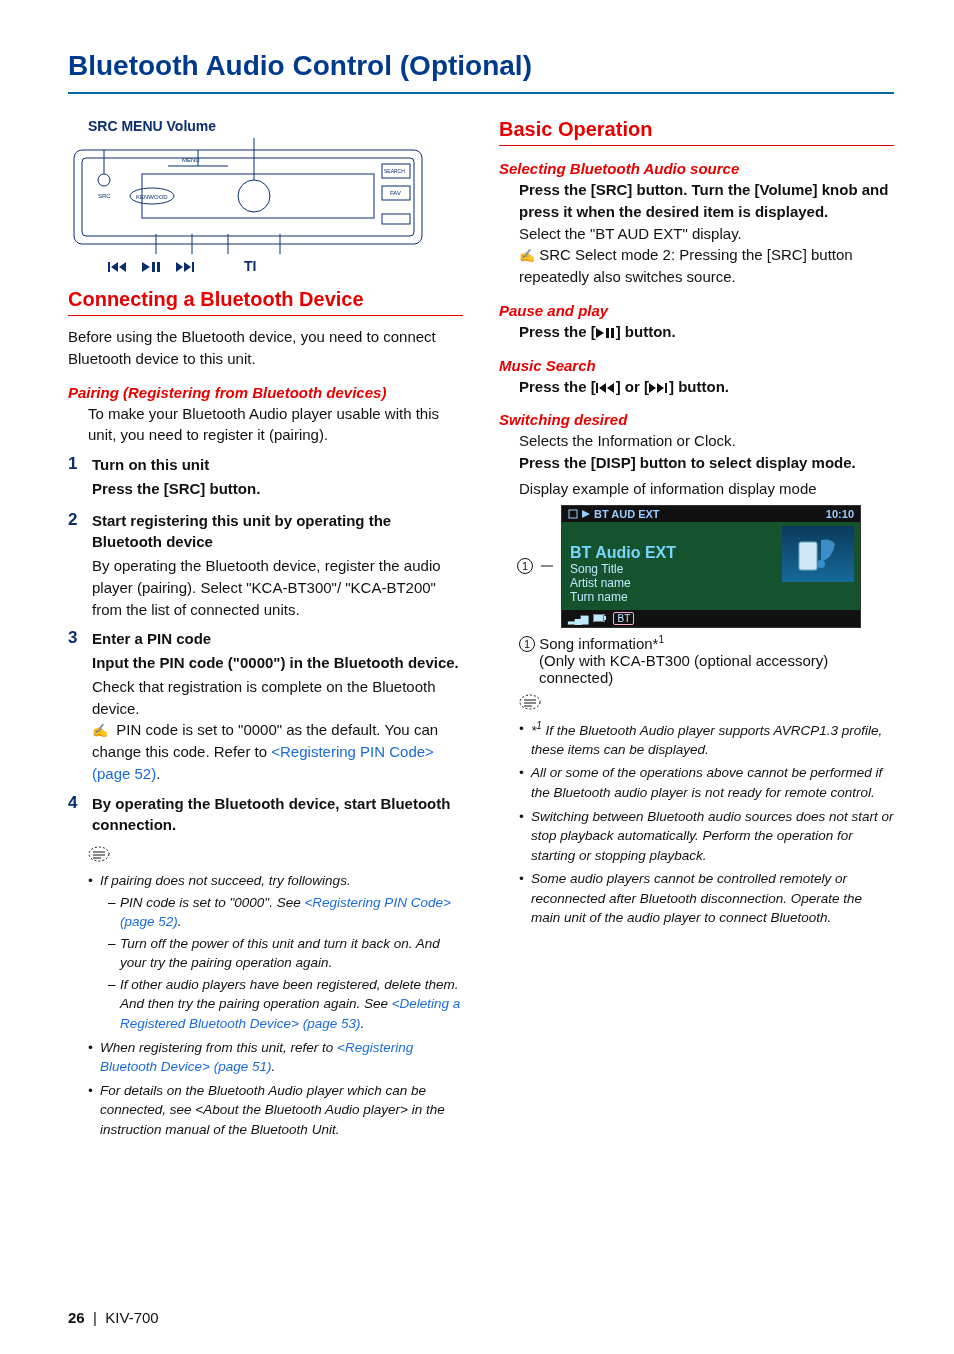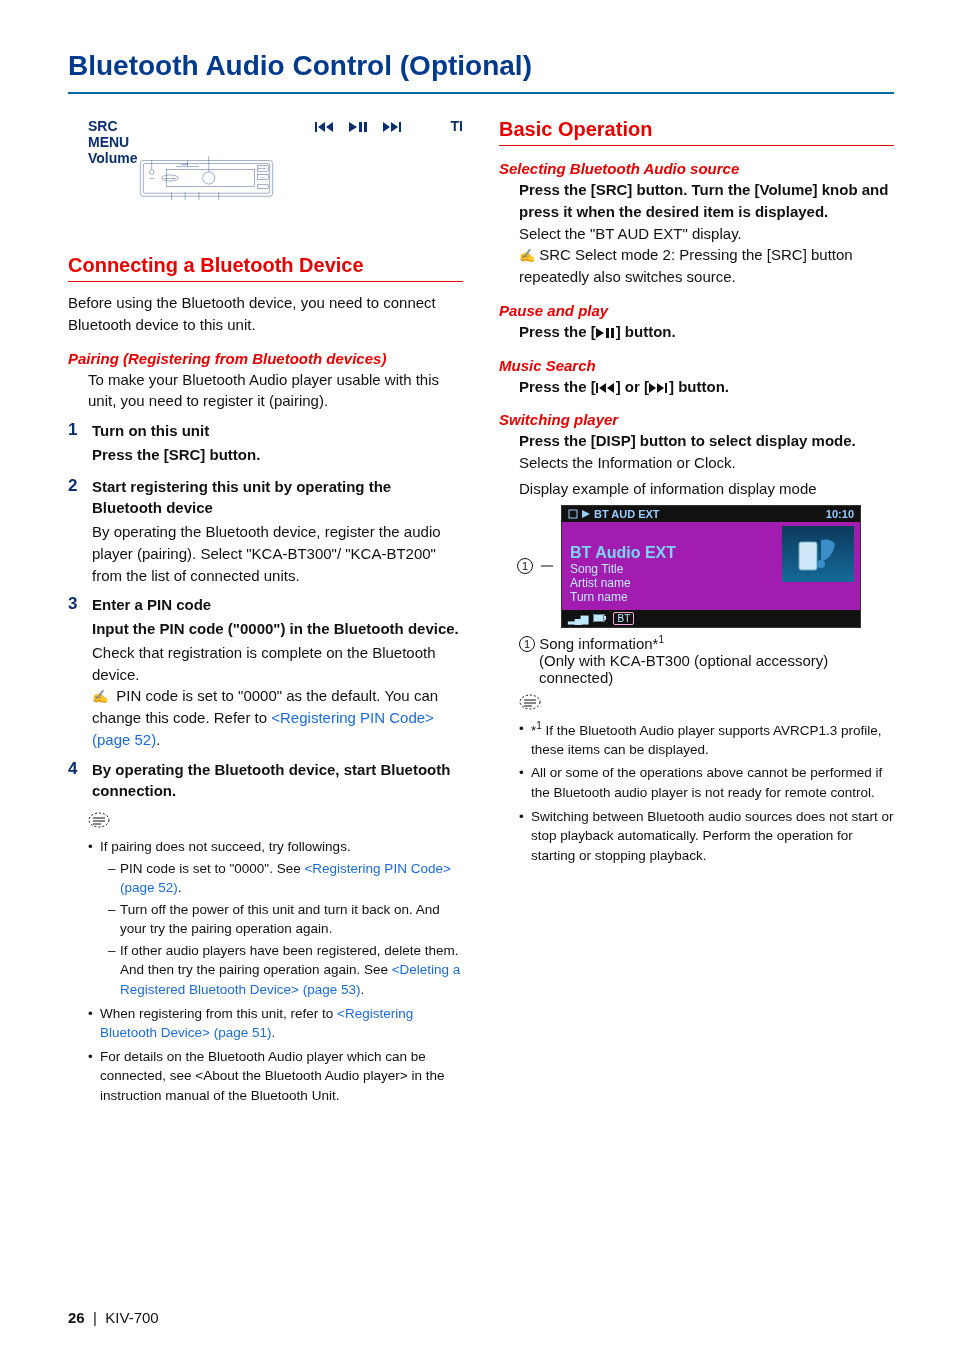--- a/index.html
+++ b/index.html
@@ -23,21 +23,21 @@
   .cols { display: flex; gap: 36px; }
   .col { flex: 1 1 0; min-width: 0; }
   .top-labels {
     color: #0a2e6e;
     font-size: 14px;
     font-weight: 700;
     margin: 0 0 2px 20px;
   }
   .device-wrap {
     display: flex;
-    flex-direction: row;
+    flex-direction: column;
     align-items: flex-start;
   }
   .device-illus { margin-bottom: 2px; }
   .bottom-labels {
     display: flex;
     gap: 14px;
     color: #0a2e6e;
     font-size: 14px;
     font-weight: 700;
     margin-left: 40px;
@@ -89,41 +89,42 @@
   .notes-icon {
     display: block;
     margin: 8px 0 4px 20px;
     font-size: 18px;
   }
   ul.notes {
     list-style: none;
     margin-left: 20px;
     font-size: 13.5px;
     line-height: 1.45;
+    font-style: italic;
   }
   ul.notes > li { position: relative; padding-left: 12px; margin-bottom: 4px; }
   ul.notes > li::before { content: "•"; position: absolute; left: 0; }
   ul.dashes { list-style: none; margin-left: 8px; margin-top:2px; }
   ul.dashes > li { position: relative; padding-left: 12px; margin-bottom: 2px; }
   ul.dashes > li::before { content: "–"; position: absolute; left: 0; }
   .circled {
     display: inline-block;
     border: 1px solid #111;
     border-radius: 50%;
     width: 16px; height: 16px;
     line-height: 14px;
     text-align: center;
     font-size: 11px;
     vertical-align: 1px;
   }
   .display-caption { font-size: 15px; margin: 6px 0 8px 20px; }
   .display-wrap { display: flex; align-items: center; gap: 8px; margin-left: 18px; }
   .display-screen {
     width: 300px;
-    background: #a21caf;
+    background: #14532d;
     color: #fff;
     font-family: "Arial", sans-serif;
     font-size: 12px;
     border: 1px solid #333;
   }
   .ds-top {
     display: flex;
     justify-content: space-between;
     background: #111;
     color: #9cf;
@@ -330,23 +331,23 @@
           <rect x="0" y="1" width="2" height="10" fill="#111"></rect>
           <polygon points="10,1 3,6 10,11" fill="#111"></polygon>
           <polygon points="18,1 11,6 18,11" fill="#111"></polygon>
         </svg><span>] or [</span><svg width="20" height="12">
           <polygon points="0,1 7,6 0,11" fill="#111"></polygon>
           <polygon points="8,1 15,6 8,11" fill="#111"></polygon>
           <rect x="16" y="1" width="2" height="10" fill="#111"></rect>
         </svg><span>] button.</span>
     </p>
 
-    <h3 class="sub">Switching player</h3>
+    <h3 class="sub">Switching desired</h3>
+    <p class="body indent">Selects the Information or Clock.</p>
     <p class="body indent bold">Press the [DISP] button to select display mode.</p>
-    <p class="body indent">Selects the Information or Clock.</p>
 
     <p class="display-caption">Display example of information display mode</p>
 
     <div class="display-wrap">
       <span class="circled">1</span>
       <svg width="12" height="8">
           <line x1="0" y1="4" x2="12" y2="4" stroke="#111"></line>
         </svg>
       <div class="display-screen">
         <div class="ds-top">
@@ -400,20 +401,21 @@
           <line x1="5" y1="6" x2="17" y2="6" stroke="#111"></line>
           <line x1="5" y1="9" x2="17" y2="9" stroke="#111"></line>
           <line x1="5" y1="12" x2="13" y2="12" stroke="#111"></line>
         </svg>
     </span>
 
     <ul class="notes">
       <li><span>*</span><sup>1</sup><span> If the Bluetooth Audio player supports AVRCP1.3 profile, these items can be displayed.</span></li>
       <li>All or some of the operations above cannot be performed if the Bluetooth audio player is not ready for remote control.</li>
       <li>Switching between Bluetooth audio sources does not start or stop playback automatically. Perform the operation for starting or stopping playback.</li>
+      <li>Some audio players cannot be controlled remotely or reconnected after Bluetooth disconnection. Operate the main unit of the audio player to connect Bluetooth.</li>
     </ul>
   </div>
 </div>
 
 <div class="footer">
   <span class="pg">26</span>
   &nbsp;<span>|</span>&nbsp;
   <span>KIV-700</span>
 </div>
 

